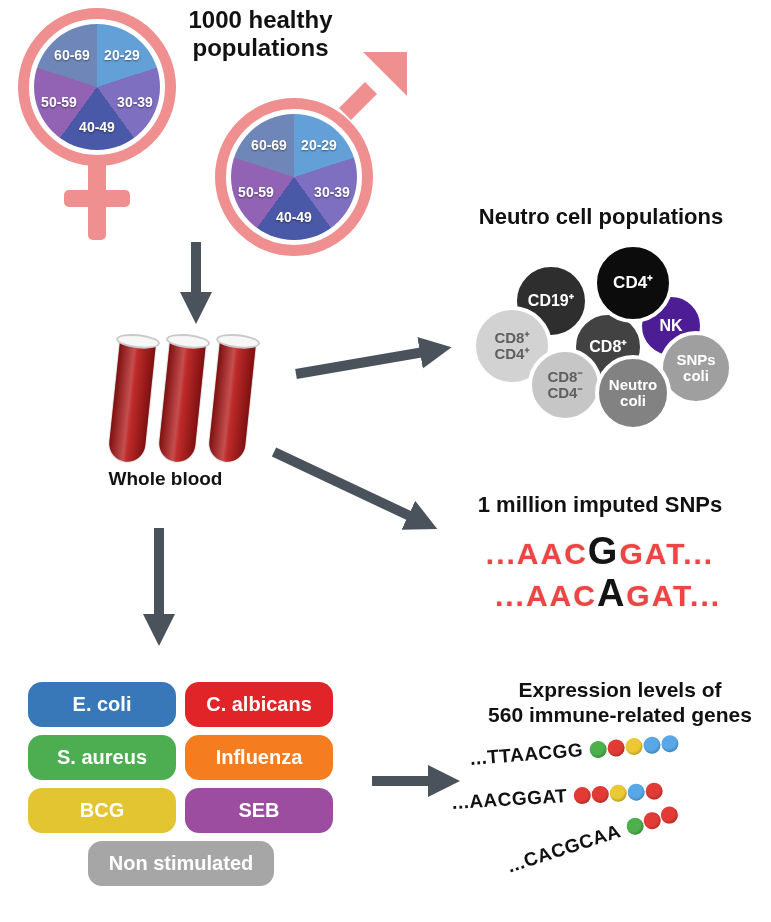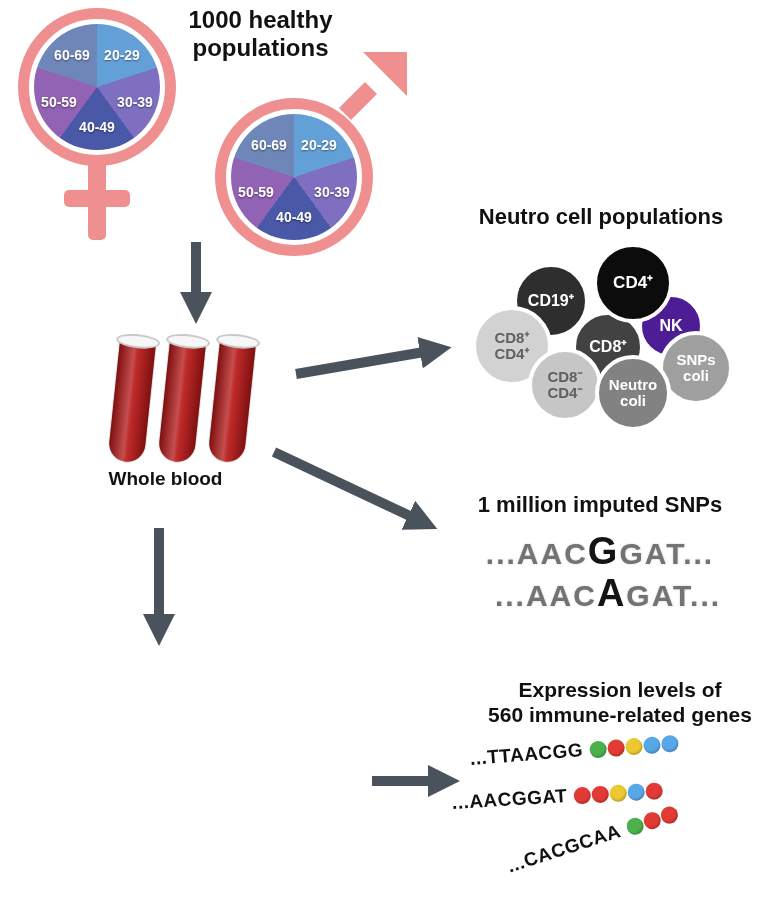--- a/index.html
+++ b/index.html
@@ -69,21 +69,21 @@
   .c-cd8    { left:572px; top:311px; width:72px; height:72px; font-size:16px; }
   .c-cd4    { left:593px; top:243px; width:80px; height:80px; font-size:17px; }
   .c-cd8neg { left:528px; top:348px; width:74px; height:74px; font-size:15px; }
   .c-neutro { left:595px; top:355px; width:76px; height:76px; font-size:15px; }
 
   
   .snp-line { position:absolute; z-index:2; width:330px; display:flex; align-items:baseline;
               justify-content:center; font-weight:bold; letter-spacing:2px; }
   .snp1 { left:435px; top:530px; }
   .snp2 { left:443px; top:572px; }
-  .snp-line .dim { font-size:30px; color:#737373; text-shadow:0 0 2px rgba(150,150,150,.55); }
+  .snp-line .dim { font-size:30px; color:#ef4444; text-shadow:0 0 2px rgba(150,150,150,.55); }
   .snp-line .variant { font-size:38px; color:#141414; }
 
   
   .pills { position:absolute; left:28px; top:682px; width:350px; height:240px; z-index:2; }
   .pill { position:absolute; width:148px; height:45px; border-radius:14px;
           display:flex; align-items:center; justify-content:center;
           color:#fff; font-weight:bold; font-size:20px; }
   .p0 { left:0; top:0; }        .p1 { left:157px; top:0; }
   .p2 { left:0; top:53px; }     .p3 { left:157px; top:53px; }
   .p4 { left:0; top:106px; }    .p5 { left:157px; top:106px; }
@@ -205,20 +205,43 @@
     <span class="dim">...AAC</span>
       <span class="variant">G</span>
       <span class="dim">GAT...</span>
   </div>
   <div class="snp-line snp2">
     <span class="dim">...AAC</span>
       <span class="variant">A</span>
       <span class="dim">GAT...</span>
   </div>
 
+  <div class="pills">
+    <div class="pill p0" style="background: rgb(56, 120, 184);">
+        <span>E. coli</span>
+      </div>
+    <div class="pill p1" style="background: rgb(224, 36, 40);">
+        <span>C. albicans</span>
+      </div>
+    <div class="pill p2" style="background: rgb(76, 174, 80);">
+        <span>S. aureus</span>
+      </div>
+    <div class="pill p3" style="background: rgb(245, 125, 32);">
+        <span>Influenza</span>
+      </div>
+    <div class="pill p4" style="background: rgb(226, 197, 48);">
+        <span>BCG</span>
+      </div>
+    <div class="pill p5" style="background: rgb(156, 77, 160);">
+        <span>SEB</span>
+      </div>
+    <div class="pill p6" style="background: rgb(166, 166, 166);">
+        <span>Non stimulated</span>
+      </div>
+  </div>
 
   <div class="t expr-title">
     <div>Expression levels of</div>
     <div>560 immune-related genes</div>
   </div>
   <div class="expr-row er0">
     <span class="seq">...TTAACGG</span>
     <span class="dots">
         <span class="dot" style="background: rgb(77, 176, 77);"></span>
         <span class="dot" style="background: rgb(226, 59, 53);"></span>

